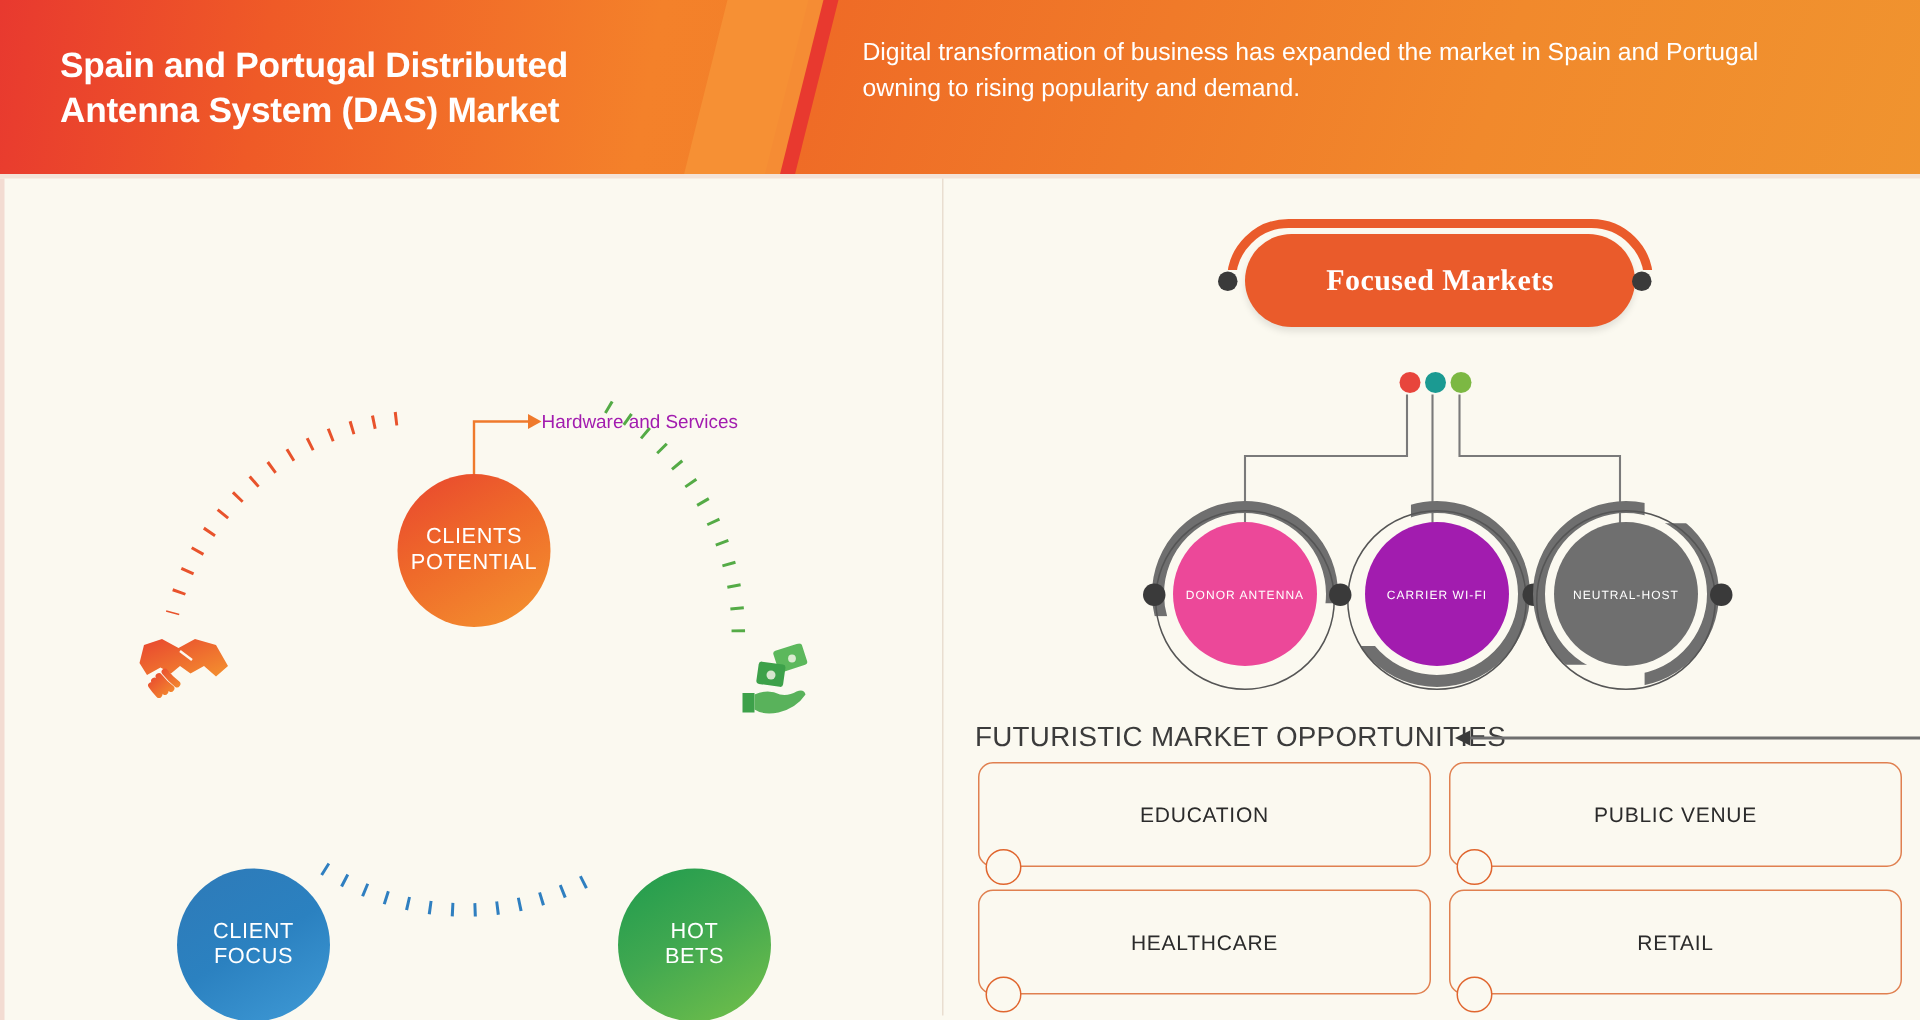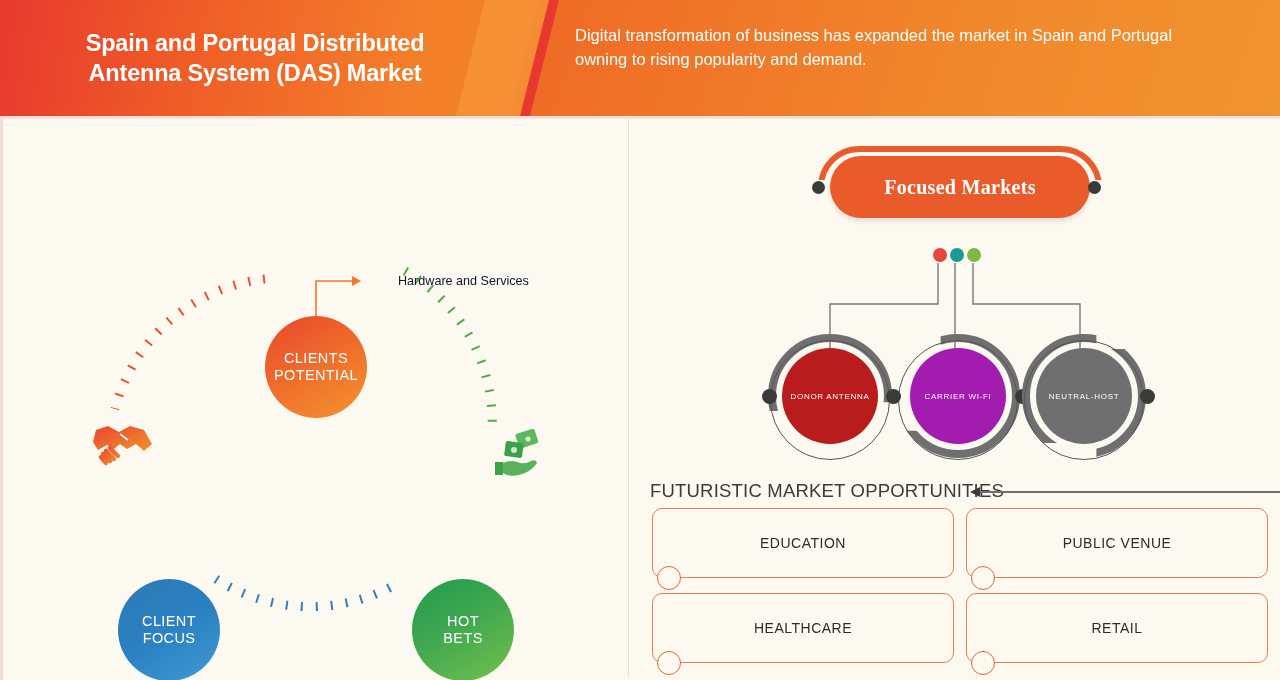--- a/index.html
+++ b/index.html
@@ -27,21 +27,21 @@
     background: #e8392f; transform: skewX(-14deg);
   }
   .hdr-stripe-dark {
     position: absolute; top: -20px; left: 540px; width: 760px; height: 160px;
     background: linear-gradient(95deg, #ef6b26 0%, #f1892c 60%, #f0942f 100%);
     transform: skewX(-14deg);
   }
   .hdr-title {
     position: absolute; left: 40px; top: 28px; width: 430px;
     color: #ffffff; font-size: 23.5px; font-weight: bold; line-height: 1.28;
-    letter-spacing: -0.2px; z-index: 5; text-align: center;
+    letter-spacing: -0.2px; z-index: 5;
   }
   .hdr-sub {
     position: absolute; left: 575px; top: 24px; width: 650px;
     color: #ffffff; font-size: 16.5px; line-height: 1.45; font-weight: 400; z-index: 5;
   }
   .hdr-underline {
     position: absolute; left: 0; top: 116px; width: 1280px; height: 3px;
     background: #f3e3d8;
   }
 
@@ -74,21 +74,21 @@
   .node-hot-bets {
     left: 412px; top: 460px; width: 102px; height: 102px;
     background: linear-gradient(150deg, #1f9b4e 0%, #40a850 45%, #74c04a 100%);
   }
 
   
   .arcsvg { position: absolute; left: 0; top: 0; width: 640px; height: 561px; pointer-events: none; }
 
   
   .lbl {
-    position: absolute; font-size: 12.6px; color: #0f172a; line-height: 1.35; margin-left: 37px;
+    position: absolute; font-size: 12.6px; color: #a21caf; line-height: 1.35;
   }
   .lbl-hardware { left: 361px; top: 154px; }
 
   
   .fm-wrap { position: absolute; left: 800px; top: 140px; width: 320px; height: 110px; font-family: Liberation Serif, serif; }
   .fm-outer {
     position: absolute; left: 18px; top: 6px; width: 284px; height: 82px;
     border: 6px solid #ea5b2b; border-radius: 42px; background: transparent;
   }
   .fm-hidearc {
@@ -250,21 +250,21 @@
 
   <svg class="connsvg" viewBox="0 0 650 561">
     <path d="M 308 144 L 308 185 L 200 185 L 200 230" fill="none" stroke="#7a7a7a" stroke-width="1.4"></path>
     <path d="M 325 144 L 325 245" fill="none" stroke="#7a7a7a" stroke-width="1.4"></path>
     <path d="M 343 144 L 343 185 L 450 185 L 450 230" fill="none" stroke="#7a7a7a" stroke-width="1.4"></path>
   </svg>
 
   <div class="gnode-wrap" style="left:768px;top:334px;">
     <div class="garc-outer" style="border-color:#6f6f6f;clip-path:polygon(0 0,100% 0,100% 55%,76% 55%,76% 48%,24% 48%,24% 62%,0 62%);"></div>
     <div class="garc-thin"></div>
-    <div class="gcore" style="position:absolute;left:14px;top:14px;width:96px;height:96px;border-radius:50%;background:#b91c1c;color:#fff;display:flex;align-items:center;justify-content:center;font-size:8px;letter-spacing:.7px;">
+    <div class="gcore" style="position:absolute;left:14px;top:14px;width:96px;height:96px;border-radius:50%;background:#ec4899;color:#fff;display:flex;align-items:center;justify-content:center;font-size:8px;letter-spacing:.7px;">
       <span>DONOR ANTENNA</span>
     </div>
   </div>
   <div class="g-dot" style="left:762px;top:389px;"></div>
 
   <div class="gnode-wrap" style="left:896px;top:334px;">
     <div class="garc-outer" style="border-color:#6f6f6f;clip-path:polygon(100% 0,100% 100%,0 100%,0 78%,30% 78%,30% 86%,70% 86%,70% 18%,36% 18%,36% 0);"></div>
     <div class="garc-thin"></div>
     <div class="gcore" style="position:absolute;left:14px;top:14px;width:96px;height:96px;border-radius:50%;background:#a21caf;color:#fff;display:flex;align-items:center;justify-content:center;font-size:8px;letter-spacing:.7px;">
       <span>CARRIER WI-FI</span>

